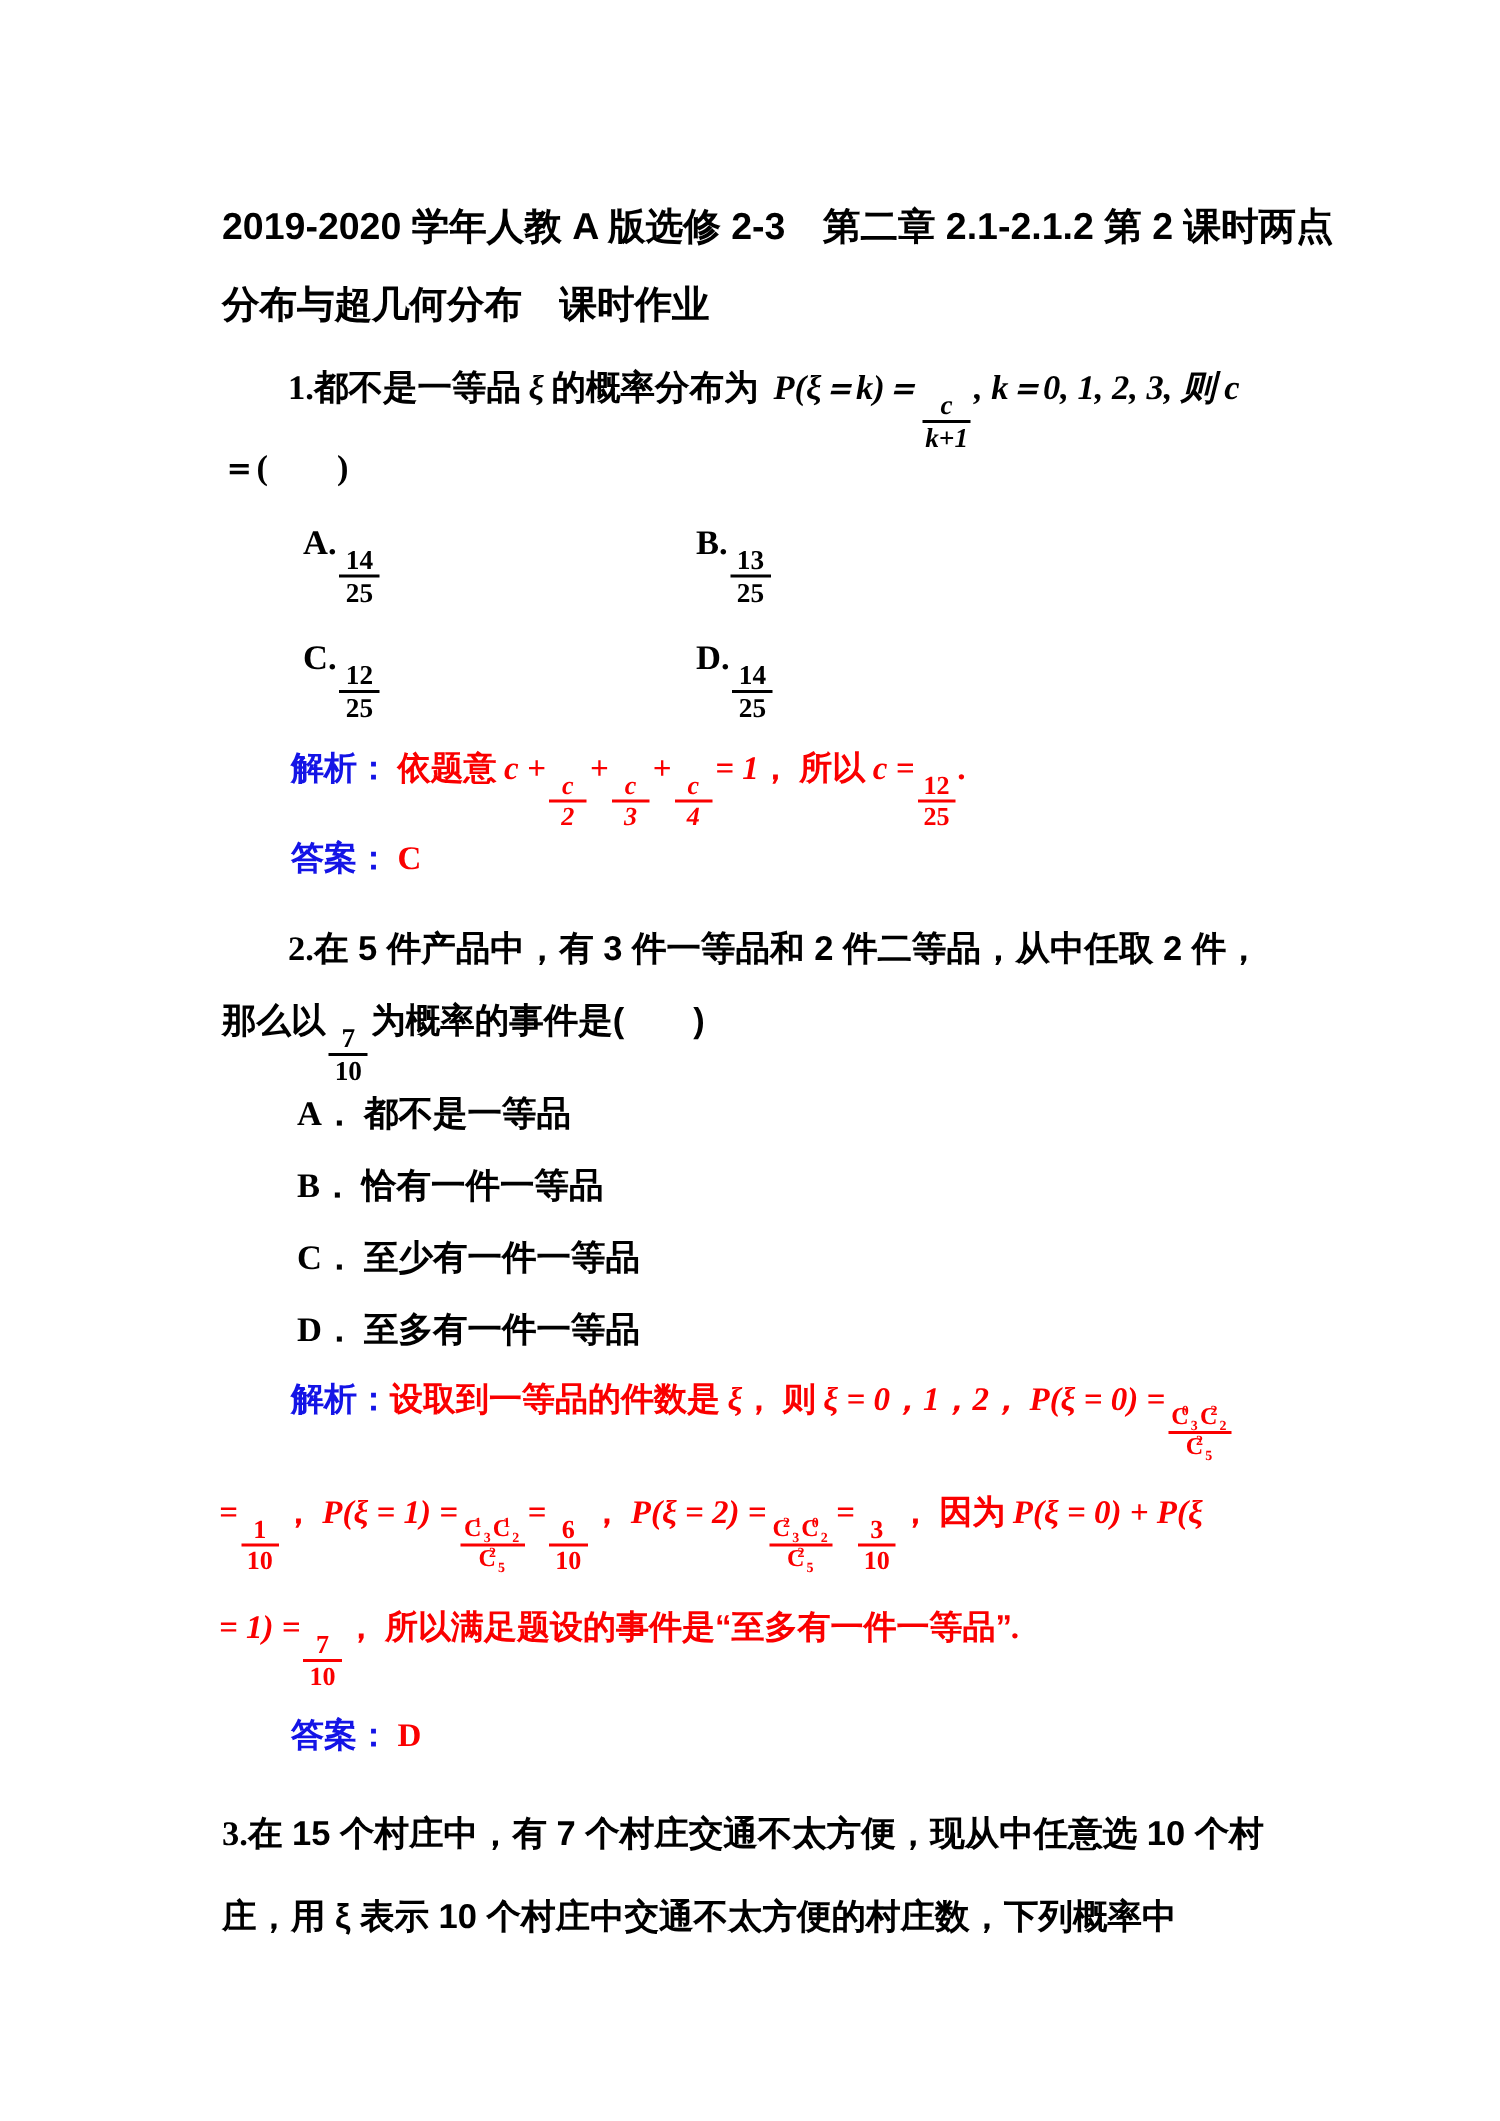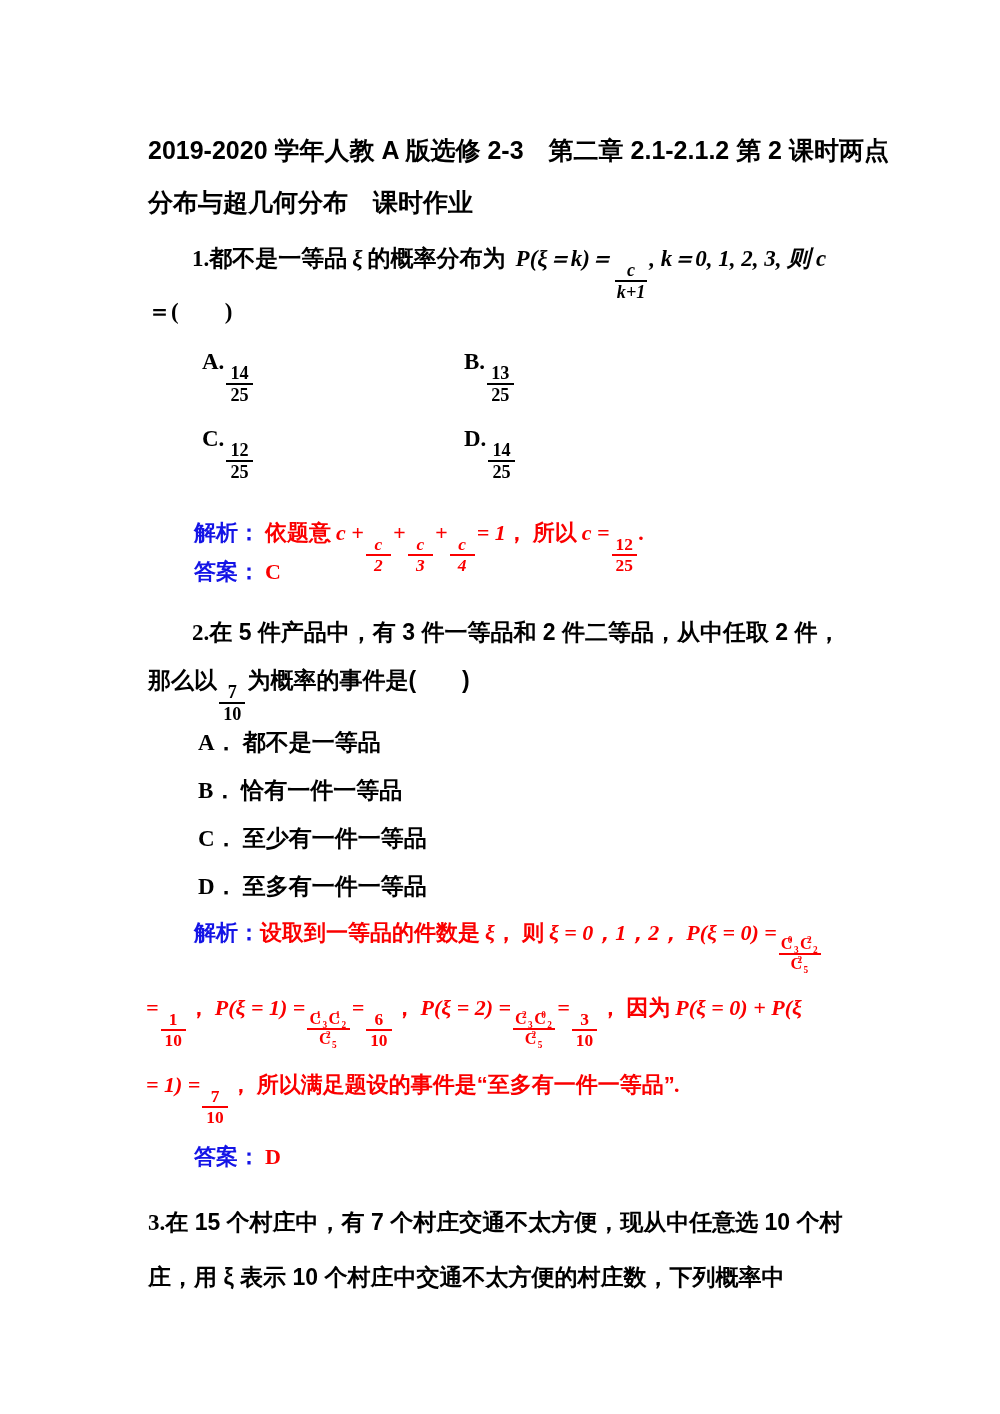--- a/index.html
+++ b/index.html
@@ -153,21 +153,21 @@
       </span>
   </div>
   <div class="line opt-line" style="left:464px; top:426px;">
     <span>D.</span><span class="frac">
         <span class="num">14</span>
         <span class="bar"></span>
         <span class="den">25</span>
       </span>
   </div>
 
-  <div class="line sol-line" style="left:194px; top:518px;">
+  <div class="line sol-line" style="left:194px; top:497px;">
     <span class="kw">解析：</span><span class="sp-s"></span><span class="cn">依题意</span><span class="sp-s"></span><span class="ital">c +</span><span class="frac ital">
         <span class="num">c</span>
         <span class="bar"></span>
         <span class="den">2</span>
       </span><span class="ital">+</span><span class="frac ital">
         <span class="num">c</span>
         <span class="bar"></span>
         <span class="den">3</span>
       </span><span class="ital">+</span><span class="frac ital">
         <span class="num">c</span>

